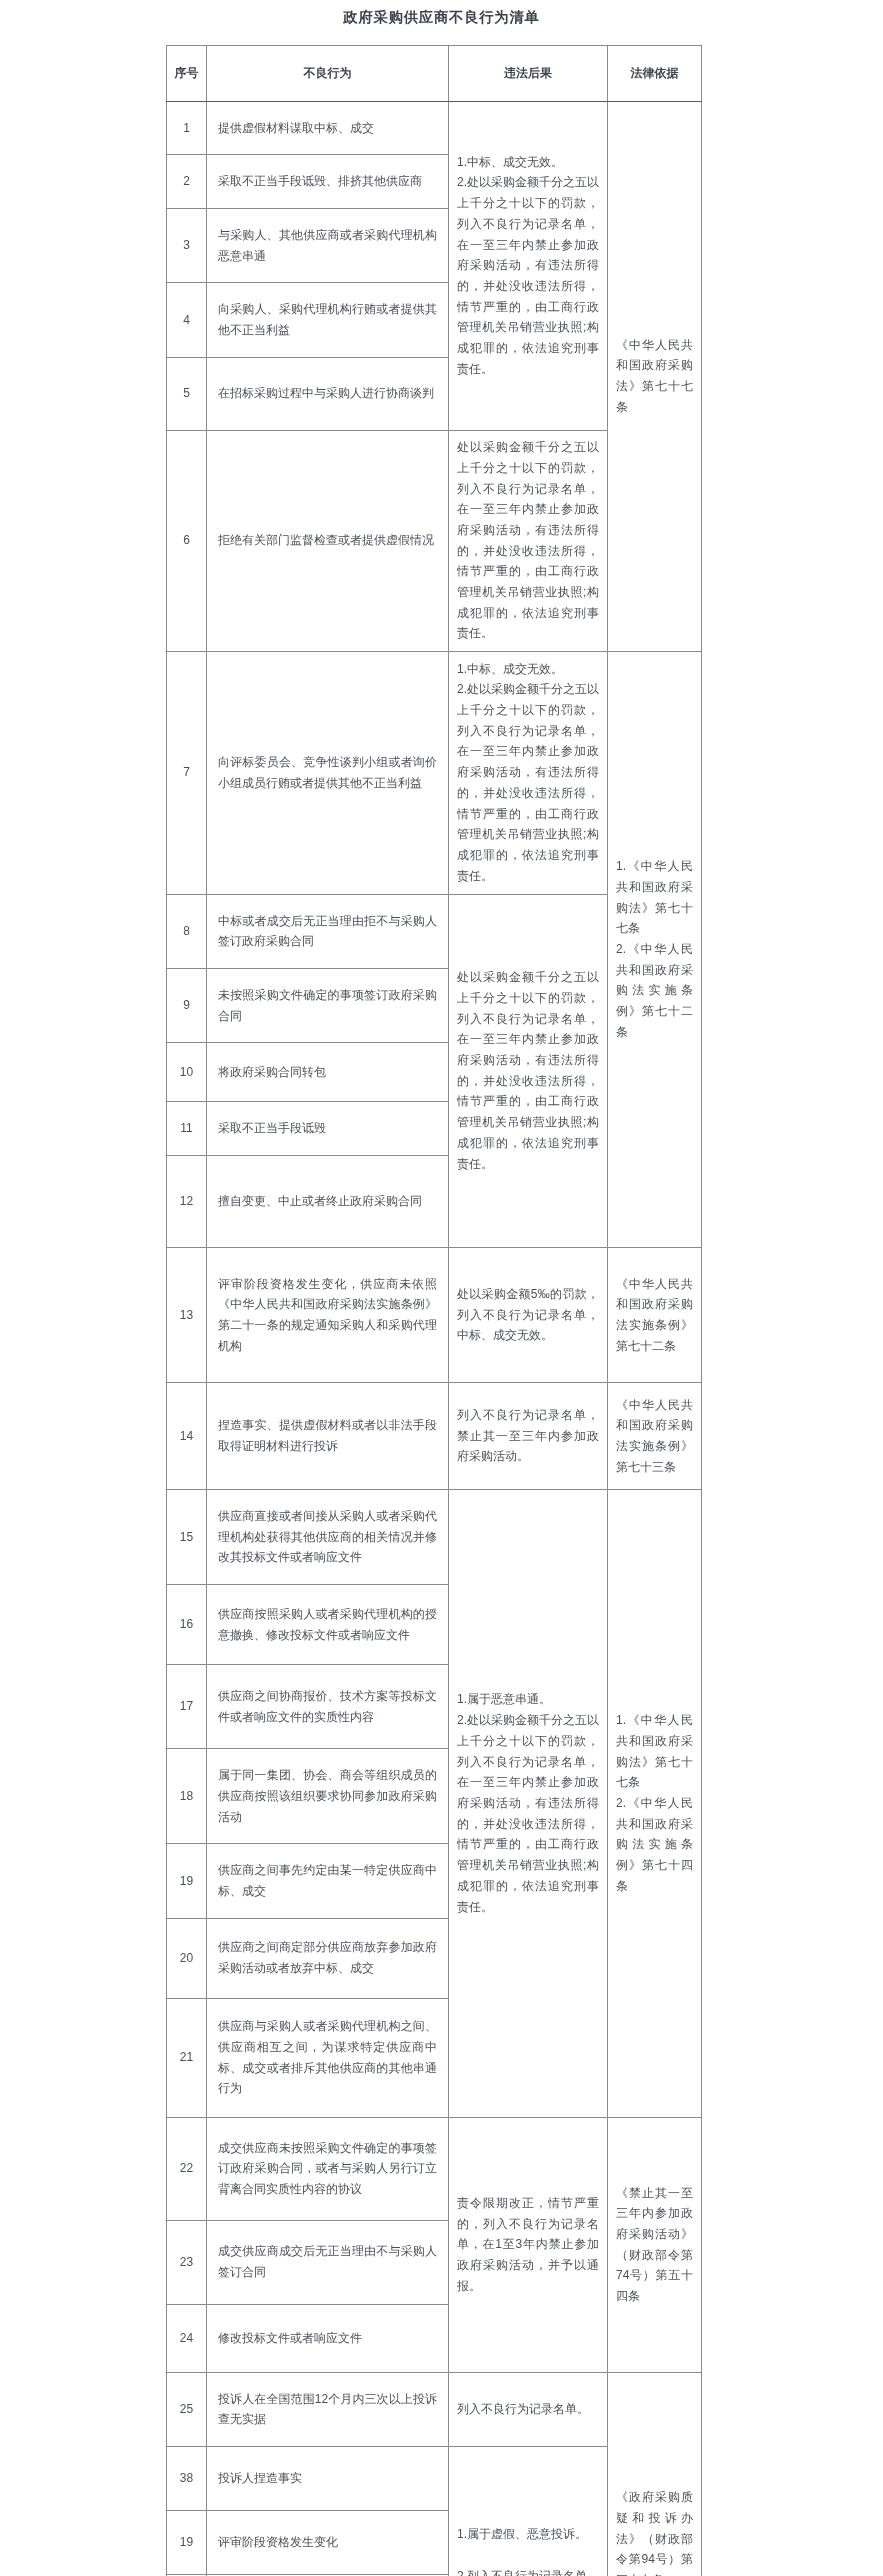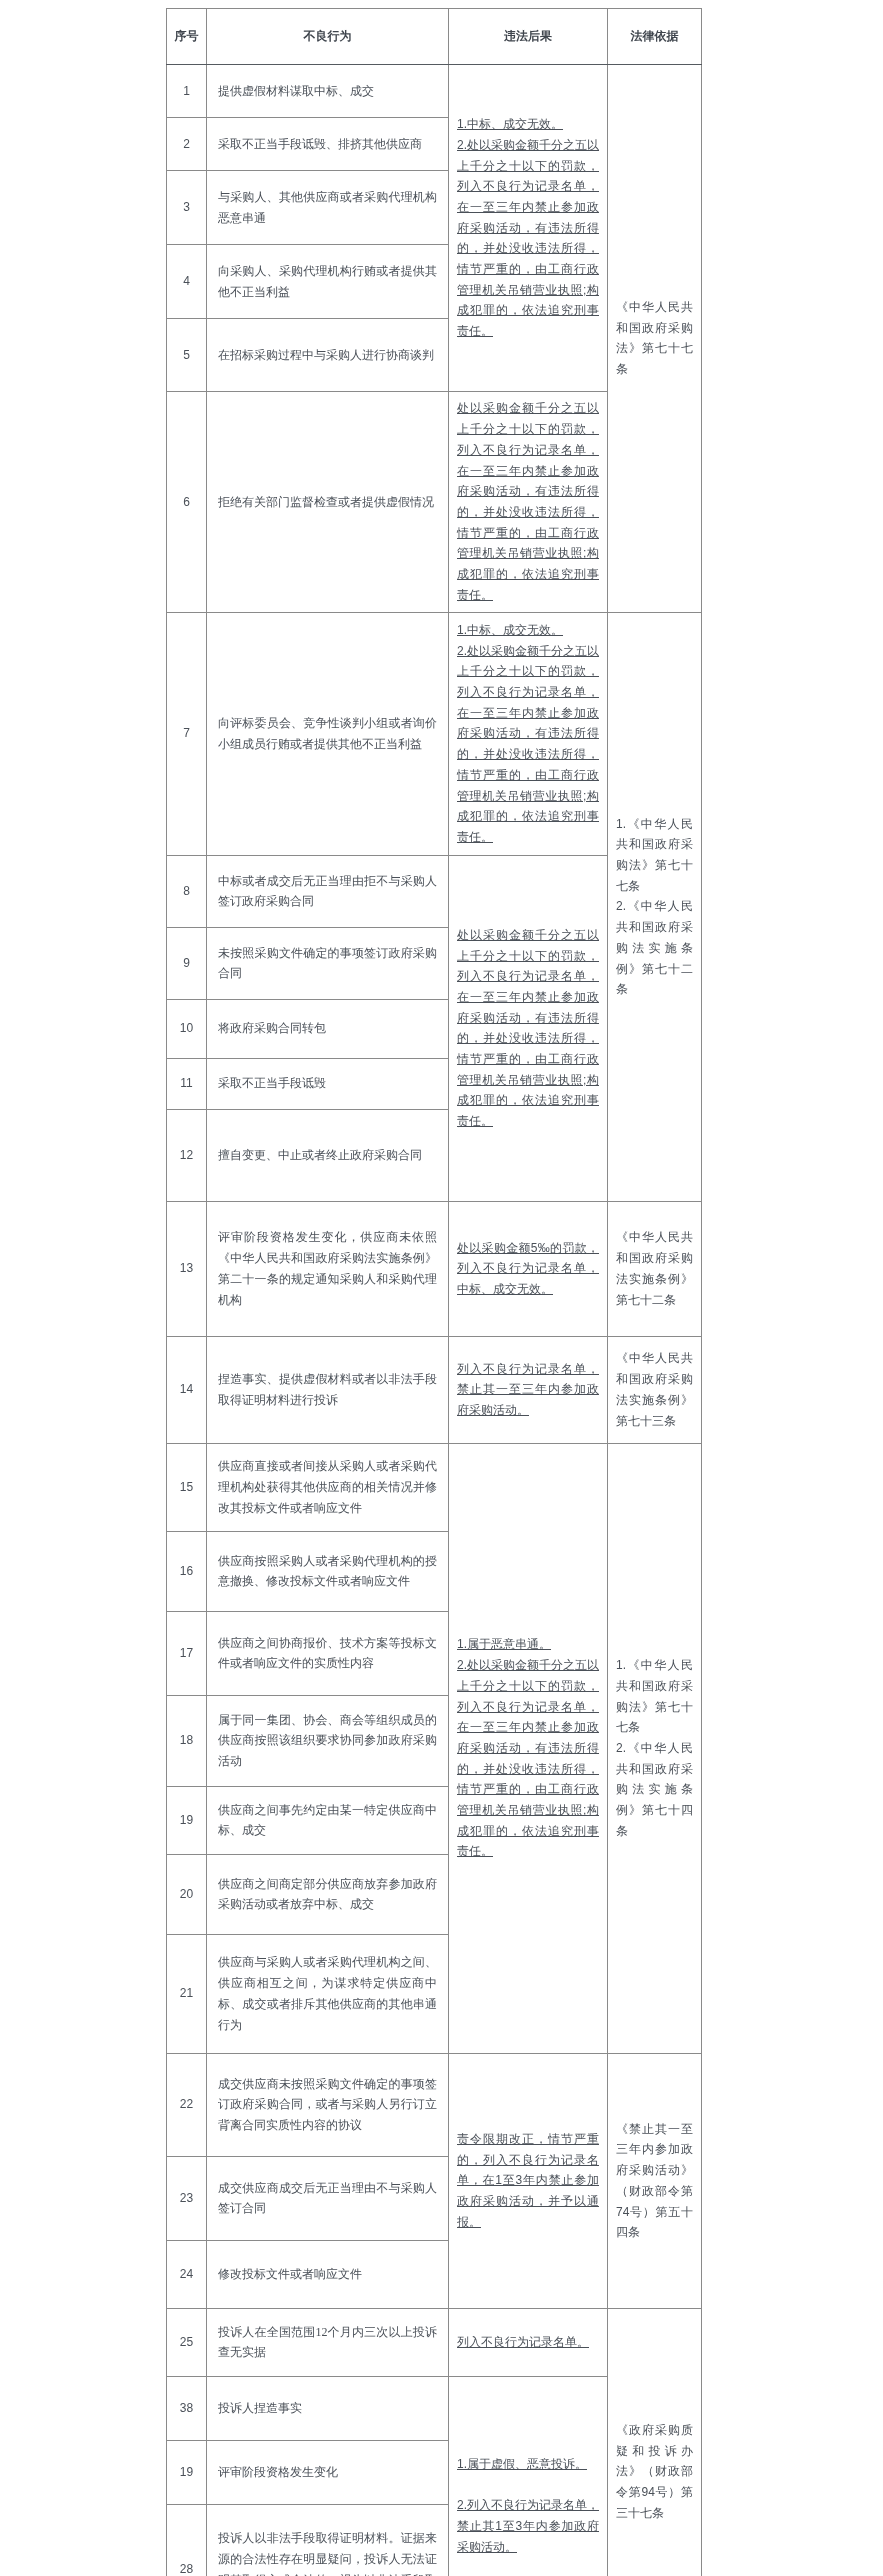--- a/index.html
+++ b/index.html
@@ -46,43 +46,42 @@
     color: #3f454d;
     border-bottom: 1.6px solid #555a60;
     background: #ffffff;
   }
   td.serial {
     text-align: center;
     padding: 3.2px 1.6px;
   }
   td.behavior {
     text-align: justify;
-    padding: 10px 11px;
-    font-family: Liberation Serif, serif;
+    padding: 16px 11px;
   }
   td.conseq {
     text-align: justify;
     padding: 6.4px 8px;
     white-space: pre-line;
-    text-decoration: underline;
   }
   td.legal {
     text-align: justify;
     padding: 6.4px 8px;
     white-space: pre-line;
   }
   
   tr.gb td {
     border-top: 1.6px solid #555a60;
   }
 </style>
 </head>
 <body>
 
 <div class="page">
+  <h1 class="title">政府采购供应商不良行为清单</h1>
 
   <table class="blist">
     <colgroup>
       <col style="width:40px">
       <col style="width:242px">
       <col style="width:159px">
       <col style="width:94px">
     </colgroup>
     <thead>
       <tr style="height:56px">

